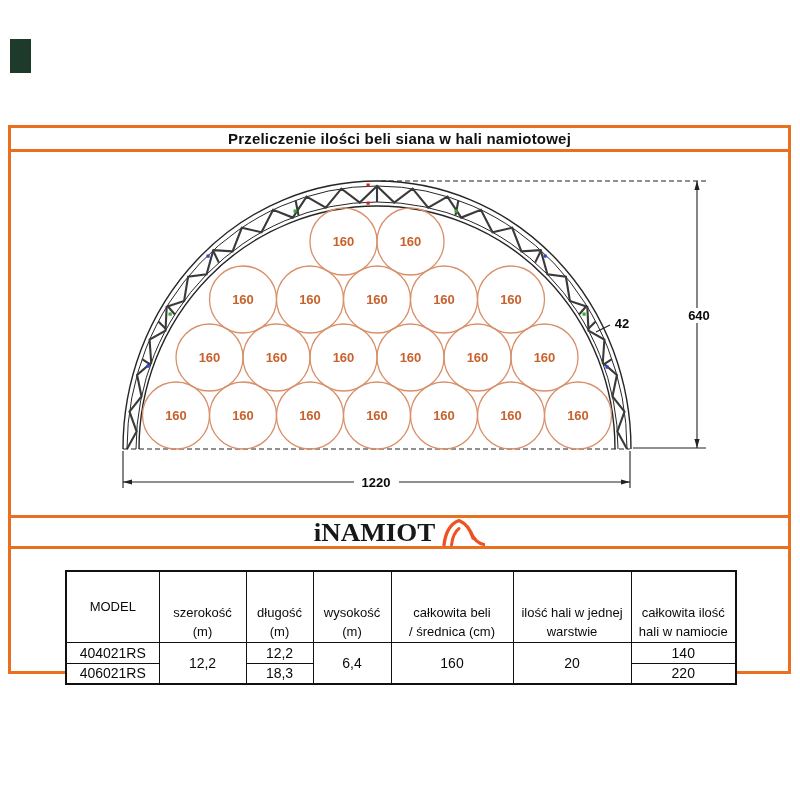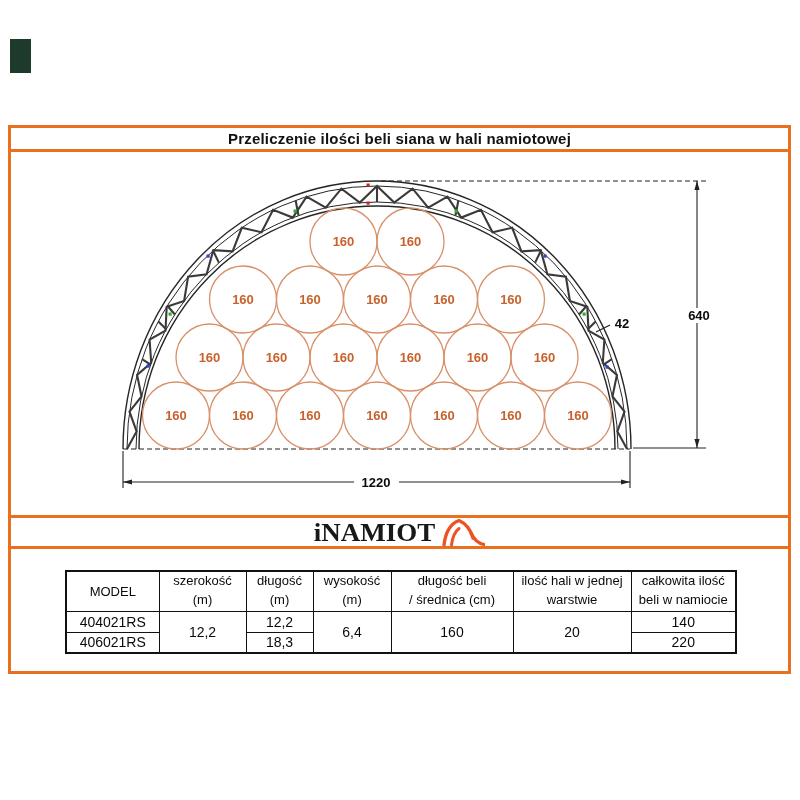--- a/index.html
+++ b/index.html
@@ -36,21 +36,21 @@
   table.spec th, table.spec td{
     border:1.6px solid #111;text-align:center;vertical-align:middle;padding:0 3px;
     font-weight:normal;
   }
   table.spec{border:2.5px solid #111;padding-left:20px;}
   th.model-h{font-weight:bold;font-size:13px;}
   td.model-c{font-weight:bold;font-size:14px;margin-top:47px;}
   td.val{font-size:14px;}
   .hrow{height:40px;}
   .brow{height:21px;}
-  .h2{line-height:1.45;}
+  .h2{line-height:1.45;margin-top:32px;}
 </style>
 </head>
 <body>
 
 <div class="corner-badge" style="background: rgb(29, 58, 42);"></div>
 
 <svg id="diagram-svg" width="800" height="800" viewBox="0 0 800 800">
     <path d="M 123,449 A 254 268 0 0 1 631,449" fill="none" stroke="#262626" stroke-width="1.4"></path>
     <path d="M 127,449 A 250 263 0 0 1 627,449" fill="none" stroke="#262626" stroke-width="1"></path>
     <path d="M 136,449 A 241 247 0 0 1 618,449" fill="none" stroke="#262626" stroke-width="1"></path>
@@ -177,34 +177,34 @@
           </div>
         </th>
     <th>
           <div class="h2">
             <div>wysokość</div>
             <div>(m)</div>
           </div>
         </th>
     <th>
           <div class="h2">
-            <div>długość beli</div>
+            <div>całkowita beli</div>
             <div>/ średnica (cm)</div>
           </div>
         </th>
     <th>
           <div class="h2">
             <div>ilość hali w jednej</div>
             <div>warstwie</div>
           </div>
         </th>
     <th>
           <div class="h2">
             <div>całkowita ilość</div>
-            <div>beli w namiocie</div>
+            <div>hali w namiocie</div>
           </div>
         </th>
   </tr>
   <tr class="brow">
     <td class="model-c">404021RS</td>
     <td class="val" rowspan="2">12,2</td>
     <td class="val">12,2</td>
     <td class="val" rowspan="2">6,4</td>
     <td class="val" rowspan="2">160</td>
     <td class="val" rowspan="2">20</td>

